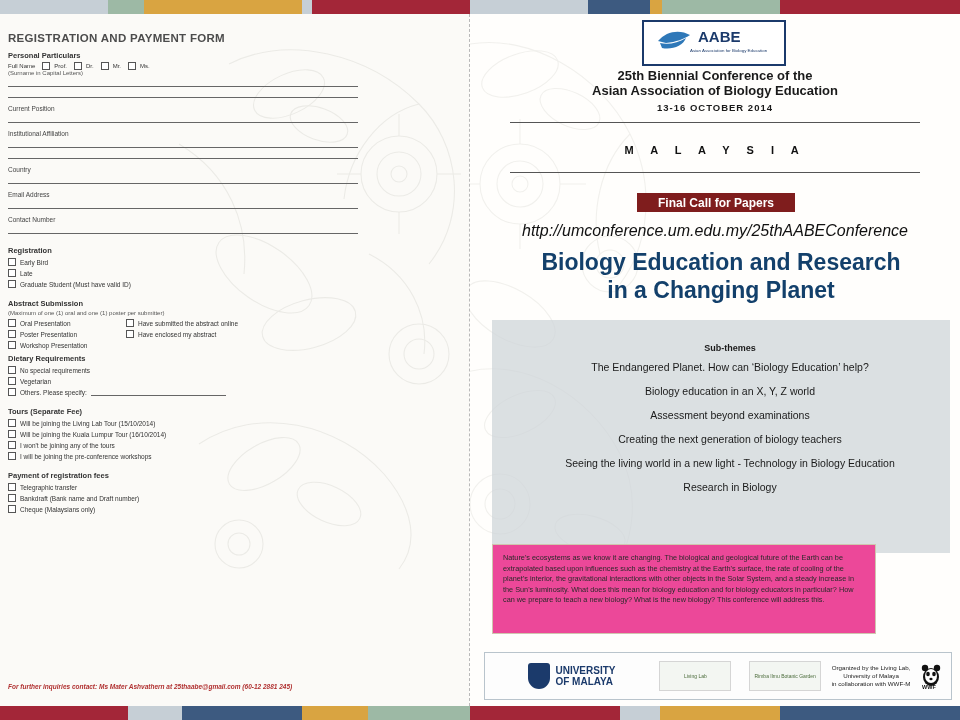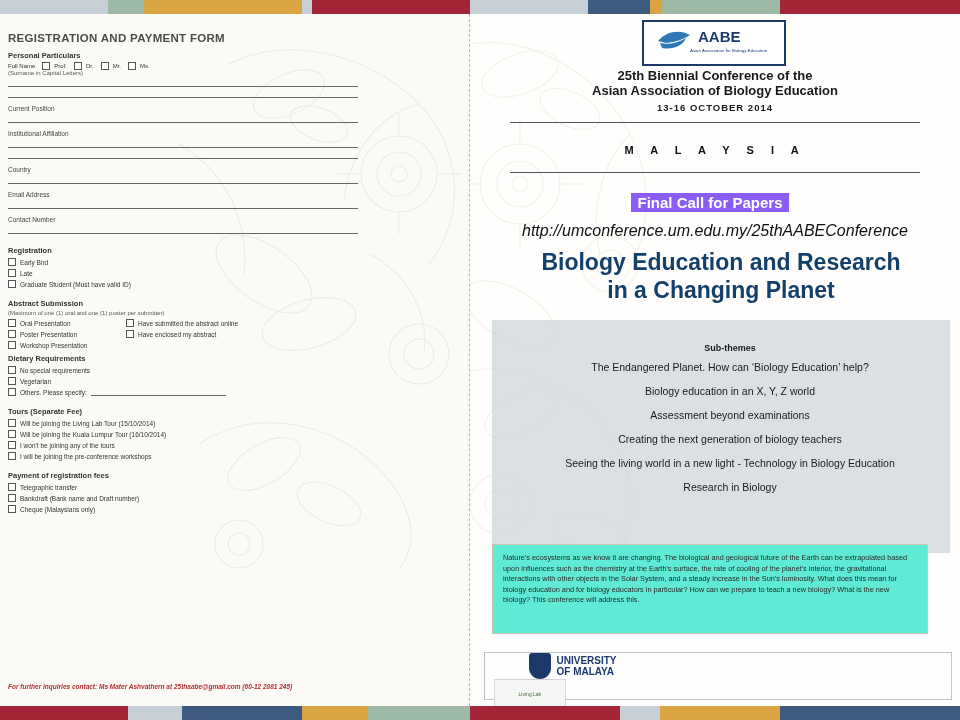--- a/index.html
+++ b/index.html
@@ -77,50 +77,50 @@
     position:absolute;left:20px;top:88px;width:450px;text-align:center;
     font-size:9.5px;font-weight:bold;color:#1a1a1a;letter-spacing:1px;
   }
   .hr1{position:absolute;left:40px;top:108px;width:410px;border-top:1px solid #555;}
   .malaysia{
     position:absolute;left:20px;top:130px;width:450px;text-align:center;
     font-size:11px;font-weight:bold;color:#111;letter-spacing:7px;
   }
   .hr2{position:absolute;left:40px;top:158px;width:410px;border-top:1px solid #555;}
   .callbadge{
-    position:absolute;left:161px;top:179px;width:158px;height:19px;
-    background:#8b5cf6;color:#fff;font-size:15px;font-weight:bold;
+    position:absolute;left:167px;top:179px;width:158px;height:19px;
+    background:#7f1d1d;color:#fff;font-size:12px;font-weight:bold;
     display:flex;align-items:center;justify-content:center;
   }
   .url{
     position:absolute;left:20px;top:208px;width:450px;text-align:center;
     font-size:16px;font-style:italic;color:#111;
   }
   .theme{
     position:absolute;left:16px;top:234px;width:470px;text-align:center;
     font-size:23px;font-weight:bold;color:#13406b;line-height:28px;
   }
   .subthemes{
     position:absolute;left:22px;top:306px;width:458px;height:210px;
     background:rgba(205,212,216,.72);
     padding:23px 0 0 0;
     text-align:center;
   }
   .sub-head{font-size:9px;font-weight:bold;color:#1b1b1b;margin:0 0 8px 18px;}
   .sub-item{font-size:10.5px;color:#1a1a1a;margin:0 0 12px 18px;}
   .abstract{
-    position:absolute;left:22px;top:530px;width:436px;height:90px;
-    background:#5eead4;border:1px solid #cfc6ae;
+    position:absolute;left:22px;top:530px;width:384px;height:90px;
+    background:#ec4899;border:1px solid #cfc6ae;
     padding:8px 10px;box-sizing:border-box;
     font-size:7.3px;line-height:10.5px;color:#2a2a2a;
   }
   .sponsor{
     position:absolute;left:14px;bottom:6px;width:466px;height:46px;
     border:1px solid #b9c4cc;background:#fdfdfd;
-    display:flex;align-items:flex-start;flex-direction:column;
+    display:flex;align-items:flex-end;
   }
   .sp-cell{display:flex;align-items:center;justify-content:center;height:100%;}
   .um-logo{
     display:flex;align-items:center;gap:5px;padding-left:8px;
   }
   .um-shield{
     width:22px;height:26px;background:#1b3a6b;
     border-radius:3px 3px 11px 11px;
   }
   .um-text{font-size:10px;font-weight:bold;color:#1b3a6b;line-height:11px;}

